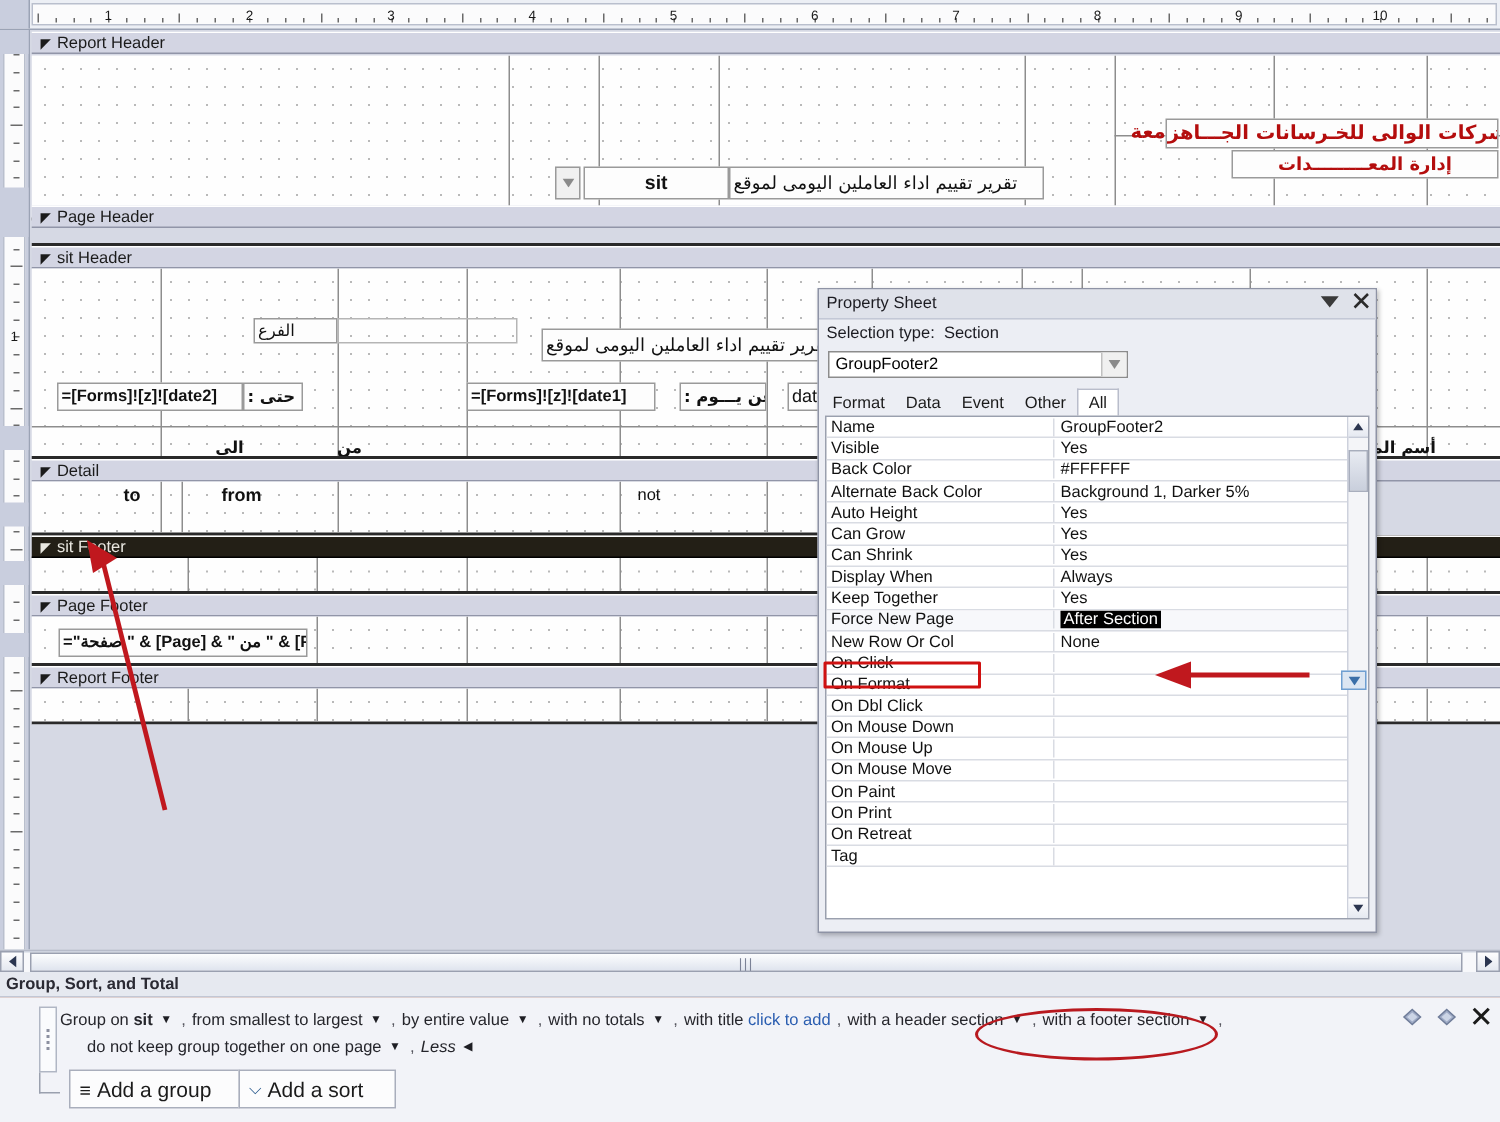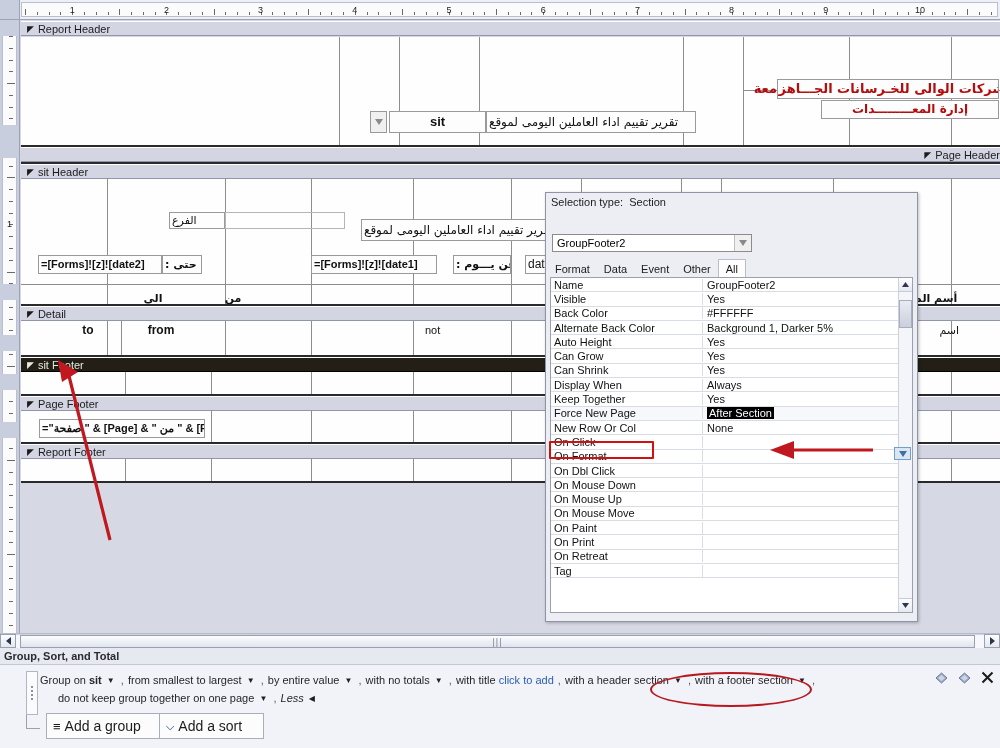--- a/index.html
+++ b/index.html
@@ -440,21 +440,21 @@
       <div class="ctl ar rt" style="left:465px;top:74px;width:210px;height:22px;font-size:12px;">تقرير تقييم اداء العاملين اليومى لموقع</div>
       <div class="ctl b ctr" style="left:368px;top:74px;width:97px;height:22px;font-size:13px;">sit</div>
       <div class="combo-btn" style="left:349px;top:74px;height:22px;">
         <svg width="8" height="6" viewBox="0 0 8 6">
             <path d="M0 0 L8 0 L4 6 Z" fill="#8a8a8a"></path>
           </svg>
       </div>
 
     </div>
 
-    <div class="sec-bar" style="top:126px;text-align:right;">
+    <div class="sec-bar" style="top:116px;">
       <span class="tri">◤</span><span>Page Header</span>
     </div>
     <div class="canvas" style="top:141px;height:2px;width:979px;"></div>
 
     <div class="sec-bar" style="top:143px;">
       <span class="tri">◤</span><span>sit Header</span>
     </div>
     <div class="canvas" style="top:158px;height:127px;width:979px;">
       <div class="vline" style="left:86px;"></div>
       <div class="vline" style="left:204px;"></div>
@@ -482,21 +482,21 @@
       <div class="ctl" style="left:504px;top:76px;width:44px;height:19px;font-size:12px;">date</div>
 
       <div class="ctl ar b ctr" style="left:860px;top:112px;width:80px;height:15px;border:none;background:transparent;">أسم الموظف</div>
       <div class="ctl ar b ctr" style="left:106px;top:112px;width:52px;height:15px;border:none;background:transparent;">الى</div>
       <div class="ctl ar b ctr" style="left:186px;top:112px;width:52px;height:15px;border:none;background:transparent;">من</div>
     </div>
 
     <div class="sec-bar" style="top:285px;">
       <span class="tri">◤</span><span>Detail</span>
     </div>
-    <div class="canvas" style="top:300px;height:36px;width:979px;">
+    <div class="canvas" style="top:300px;height:36px;width:895px;">
       <div class="vline" style="left:86px;"></div>
       <div class="vline" style="left:100px;"></div>
       <div class="vline" style="left:204px;"></div>
       <div class="vline" style="left:290px;"></div>
       <div class="vline" style="left:392px;"></div>
       <div class="vline" style="left:490px;"></div>
       <div class="vline" style="left:560px;"></div>
       <div class="vline" style="left:660px;"></div>
       <div class="vline" style="left:700px;"></div>
       <div class="vline" style="left:812px;"></div>
@@ -549,20 +549,35 @@
       <div class="vline" style="left:660px;"></div>
       <div class="vline" style="left:700px;"></div>
       <div class="vline" style="left:812px;"></div>
       <div class="vline" style="left:930px;"></div>
     </div>
 
     <div class="canvas plain" style="top:462px;height:150px;width:979px;"></div>
   </div>
 
   <div class="propsheet">
+    <div class="ps-title">
+      <span>Property Sheet</span>
+      <span class="tools">
+        <span>
+          <svg width="13" height="9" viewBox="0 0 13 9">
+              <path d="M0.5 0.5 L12.5 0.5 L6.5 8 Z" fill="#3a3a3a"></path>
+            </svg>
+        </span>
+        <span>
+          <svg width="11" height="11" viewBox="0 0 11 11">
+              <path d="M1 1 L10 10 M10 1 L1 10" stroke="#2b2b2b" stroke-width="1.7" fill="none"></path>
+            </svg>
+        </span>
+      </span>
+    </div>
     <div class="ps-sel">
       <span>Selection type:</span>
       &nbsp;<span>Section</span>
     </div>
     <div class="ps-combo">
       <span>GroupFooter2</span>
       <span class="arrow">
         <svg width="8" height="6" viewBox="0 0 8 6">
             <path d="M0 0 L8 0 L4 6 Z" fill="#8a8a8a"></path>
           </svg>

